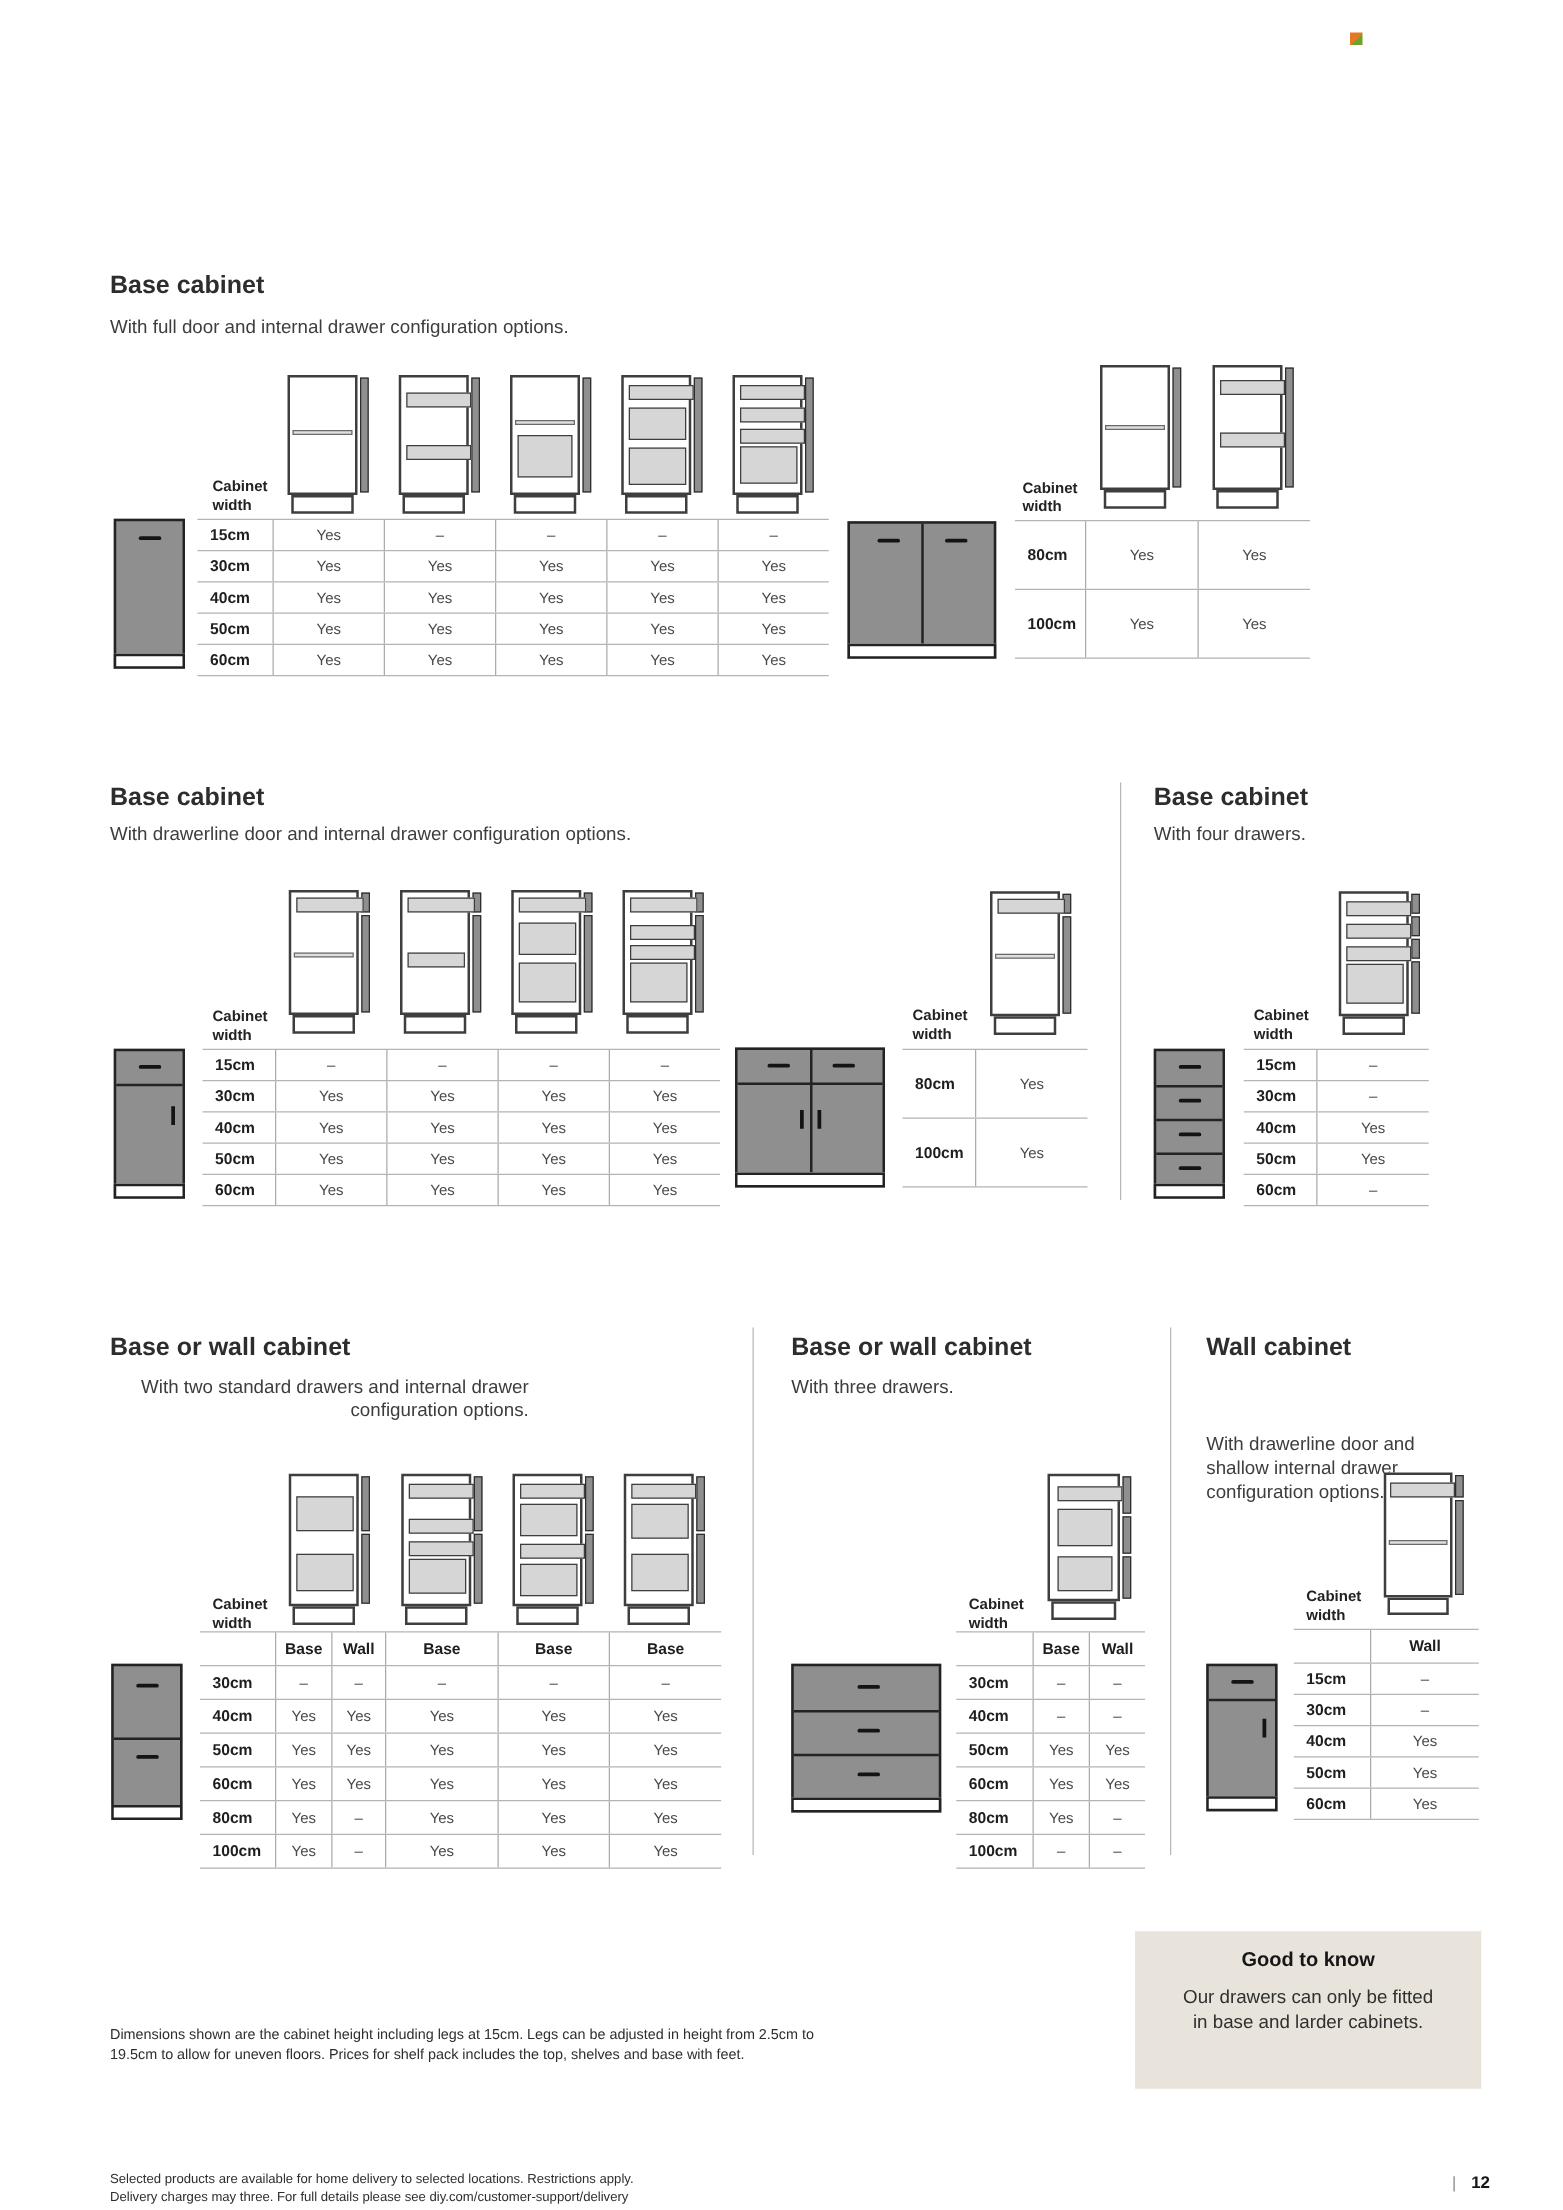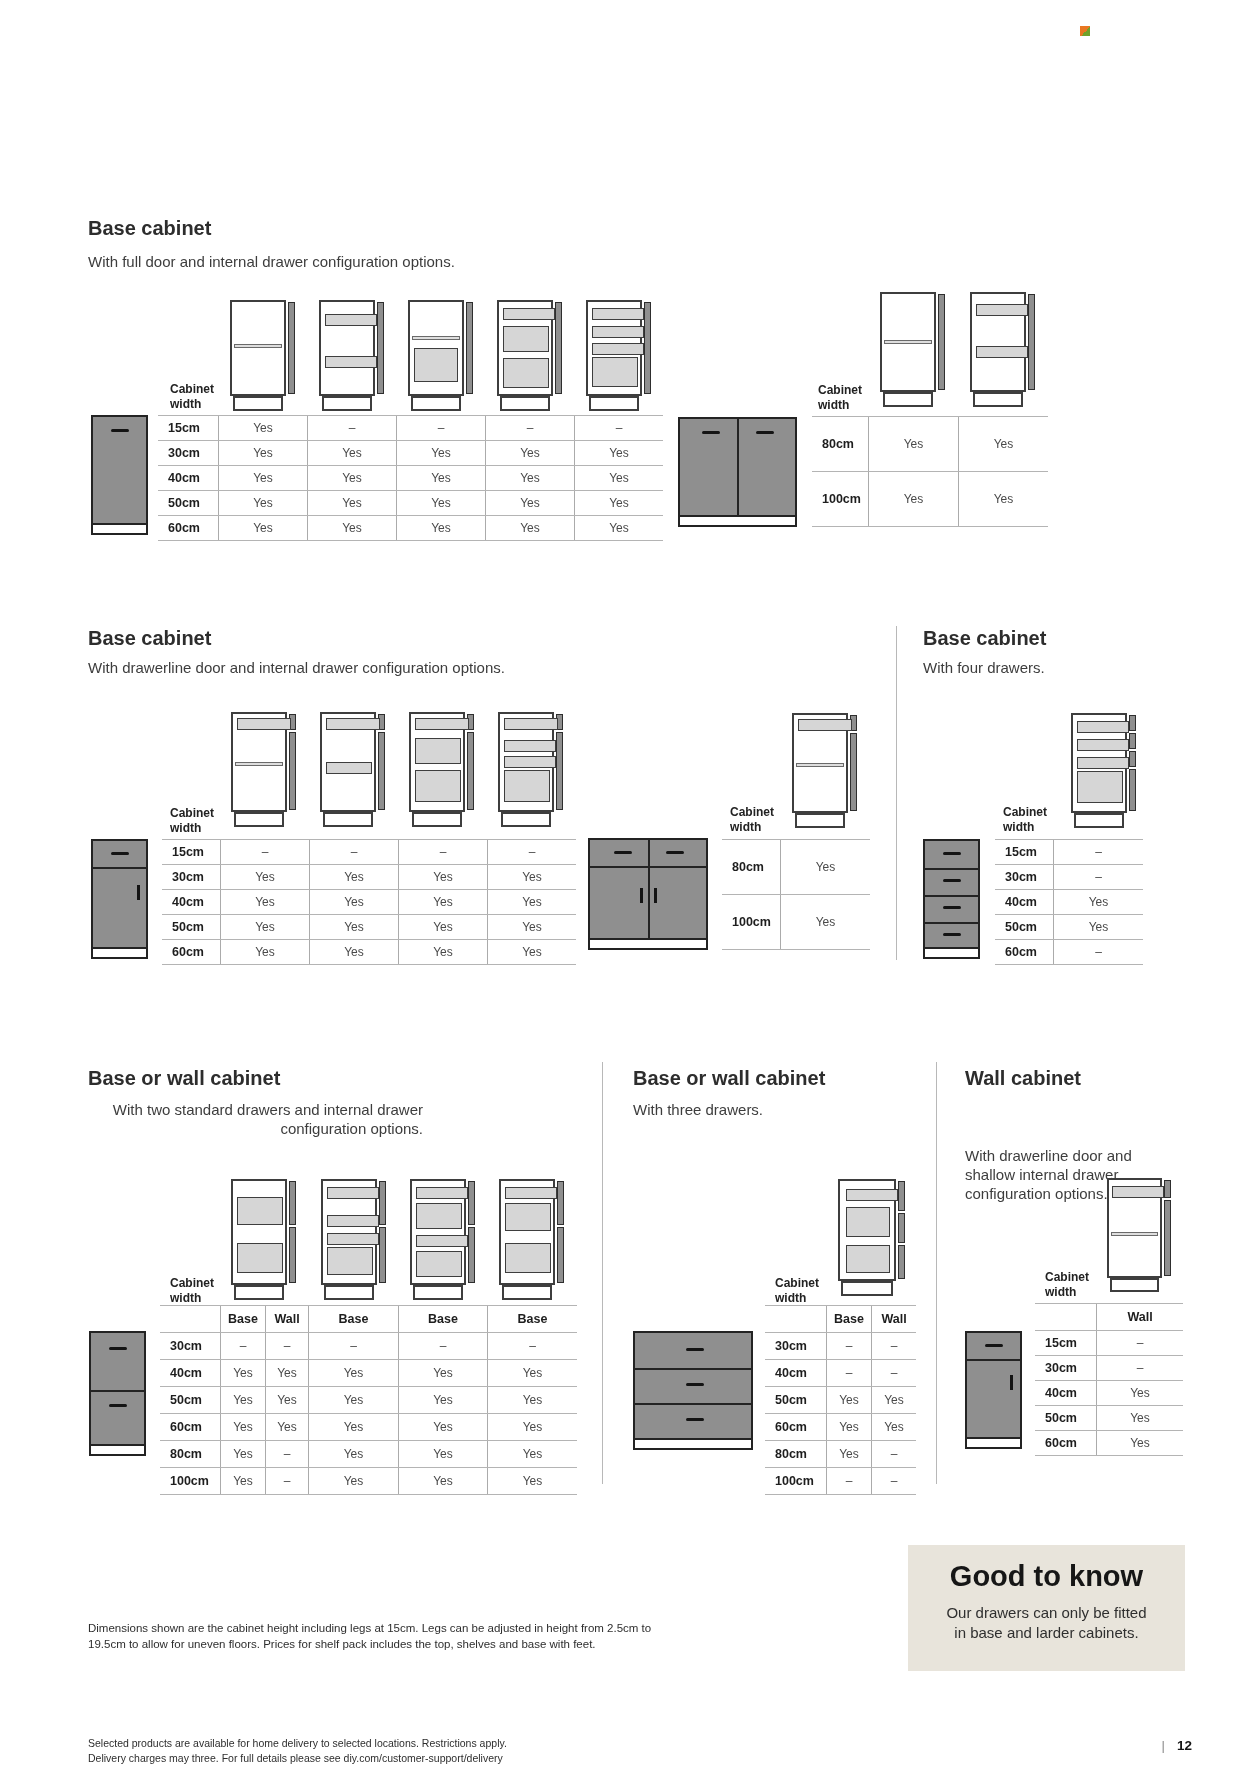--- a/index.html
+++ b/index.html
@@ -29,21 +29,21 @@
   .p-h{position:absolute;height:3px;width:18px;background:#141414;border-radius:2px;}
   .p-vh{position:absolute;width:3px;height:15px;background:#141414;}
   .p-dv{position:absolute;width:2px;background:#232323;}
   .p-dh{position:absolute;left:0;right:0;height:2px;background:#232323;}
   .divider{position:absolute;width:1px;background:#b8b8b8;}
   
   .logo{position:absolute;left:1080px;top:26px;width:10px;height:10px;
         background:linear-gradient(135deg,#e87722 55%,#6fa22a 55%);}
   .gtk{position:absolute;left:908px;top:1545px;width:277px;height:126px;background:#e8e4db;
        text-align:center;box-sizing:border-box;padding-top:15px;}
-  .gtk h3{margin:0;font-size:29px;font-weight:700;color:#161616;}
+  .gtk h3{margin:0;font-size:16px;font-weight:700;color:#161616;}
   .gtk p{margin:10px 14px 0;font-size:15px;line-height:20px;color:#2f2f2f;}
   .note{position:absolute;left:88px;top:1620px;width:575px;font-size:11.5px;line-height:16px;color:#2e2e2e;}
   .footer{position:absolute;left:88px;top:1736px;width:560px;font-size:10.5px;line-height:15px;color:#2e2e2e;}
   .pageno{position:absolute;left:1120px;top:1738px;width:72px;display:flex;justify-content:flex-end;
           align-items:center;gap:12px;}
   .pageno .pipe{color:#8a8a8a;font-size:13px;}
   .pageno .num{font-size:13.5px;font-weight:700;color:#161616;}
 </style>
 </head>
 <body>

